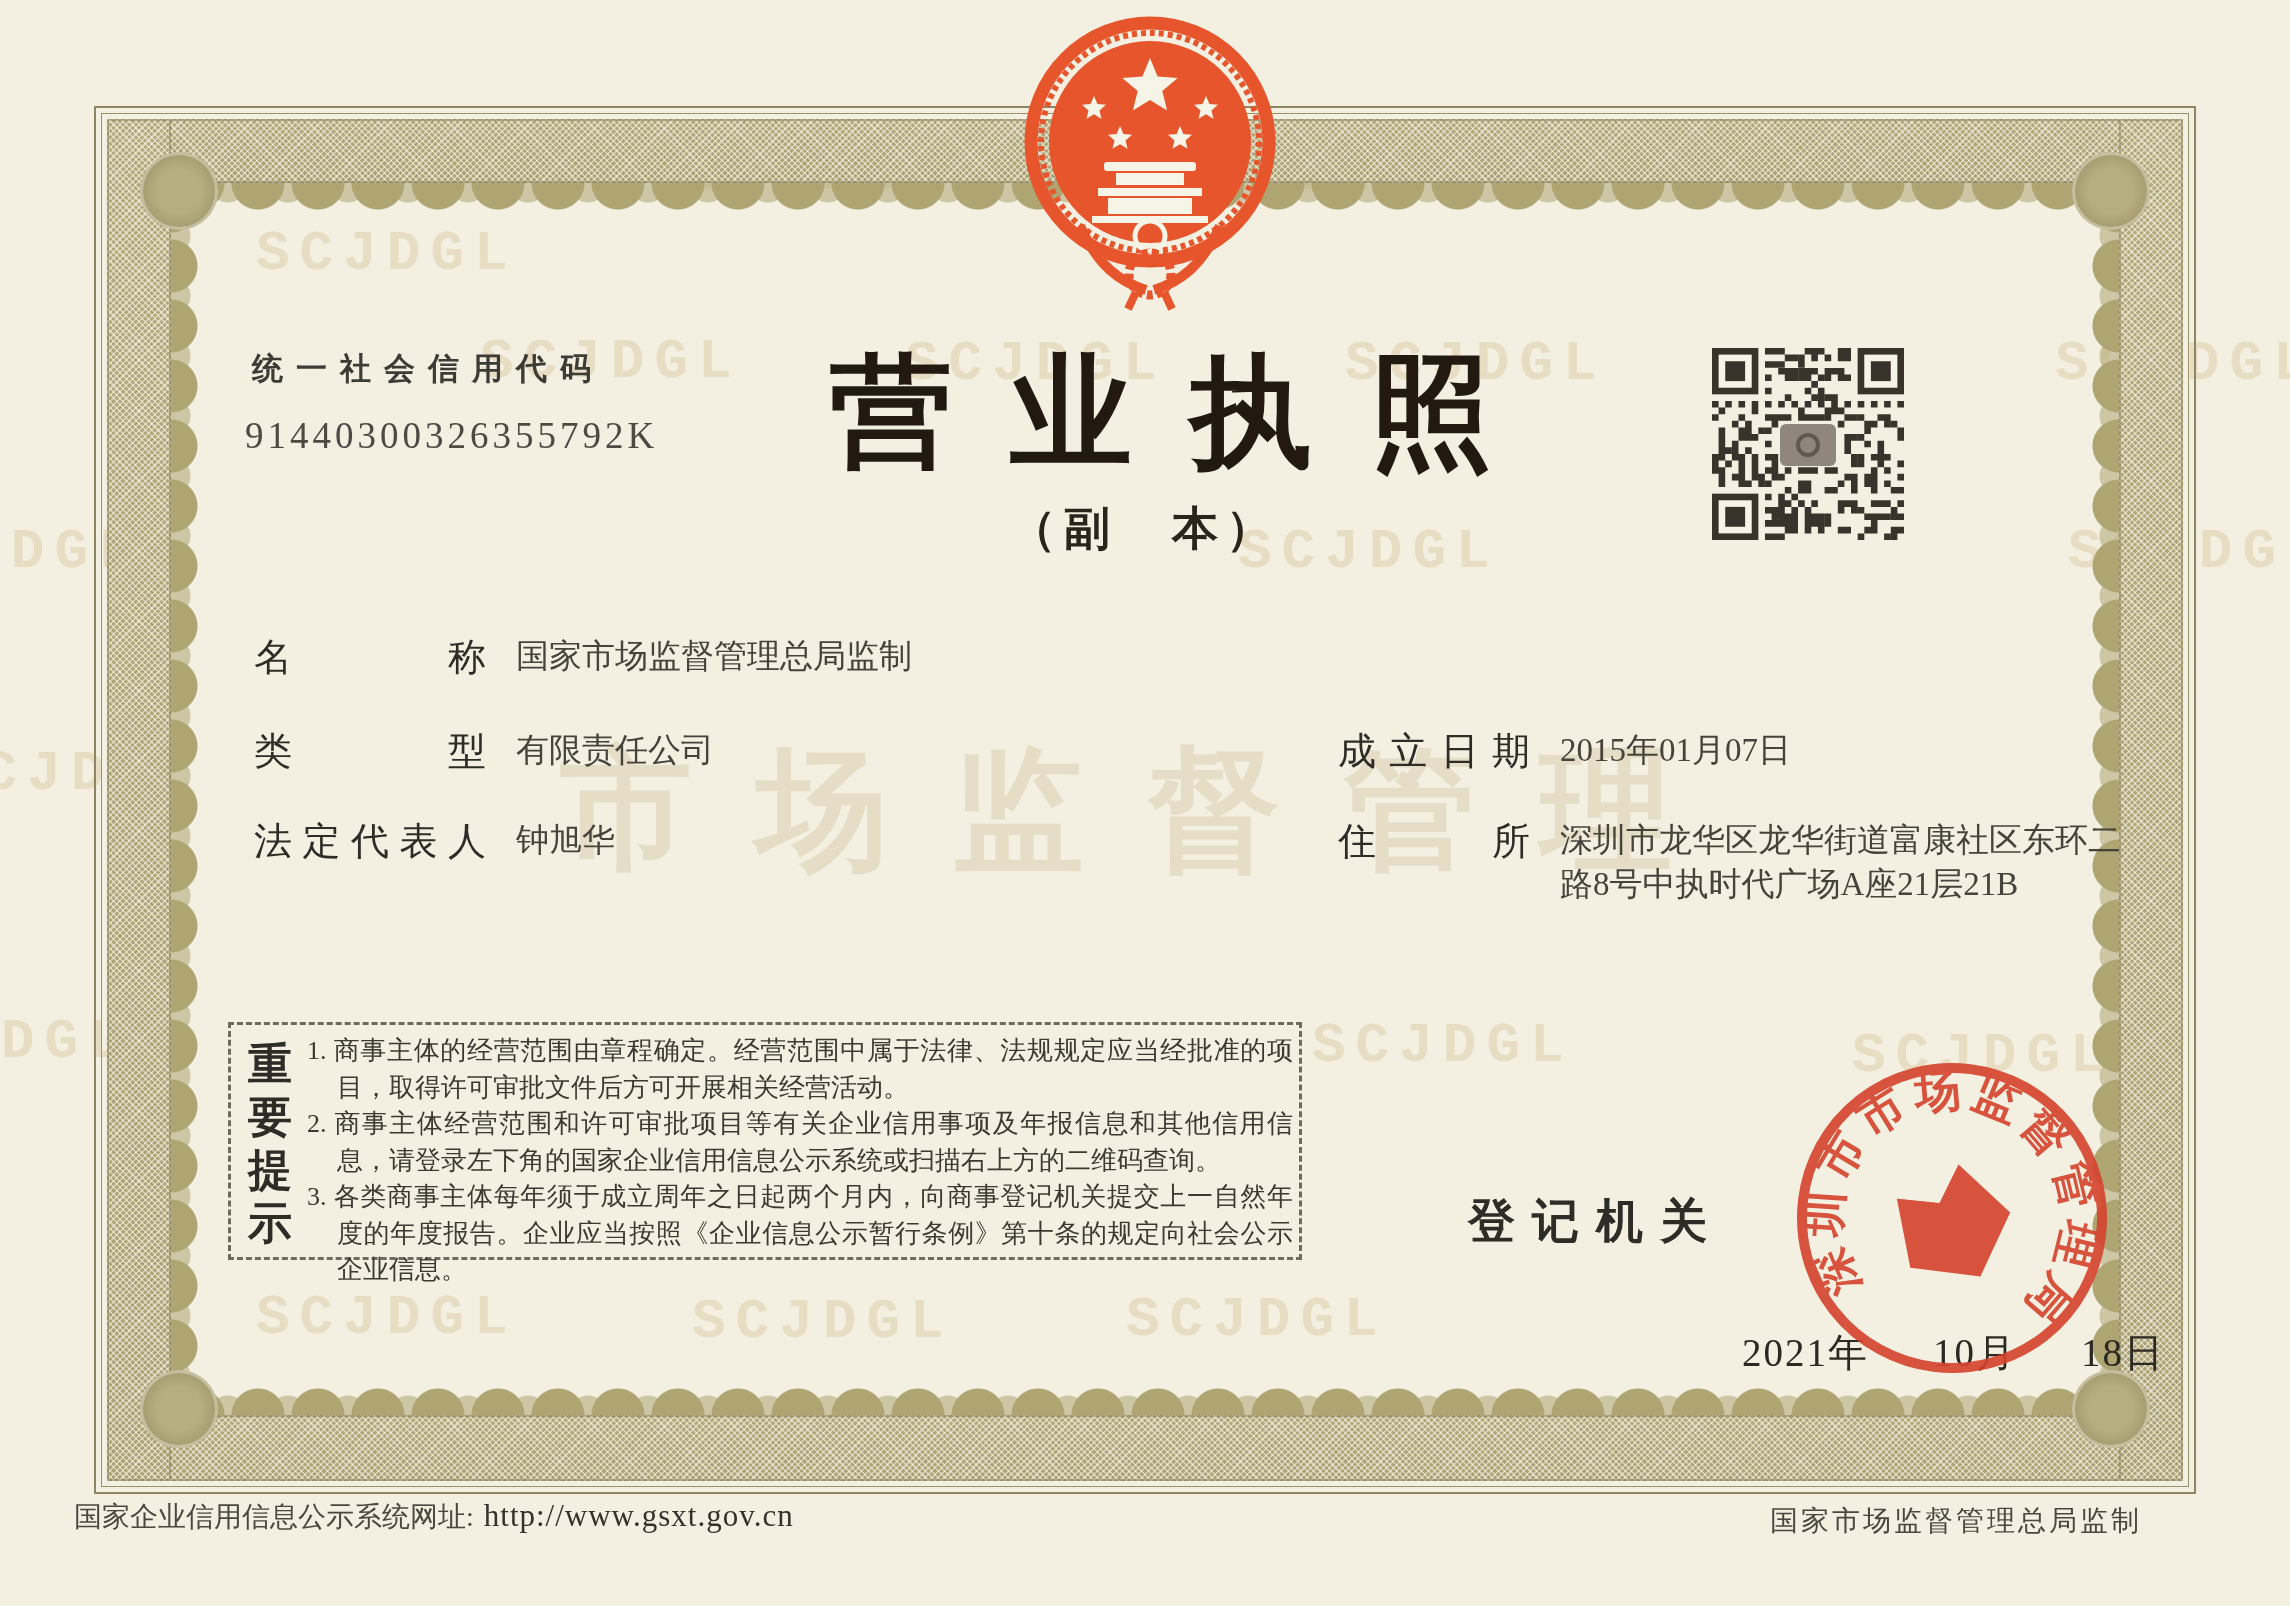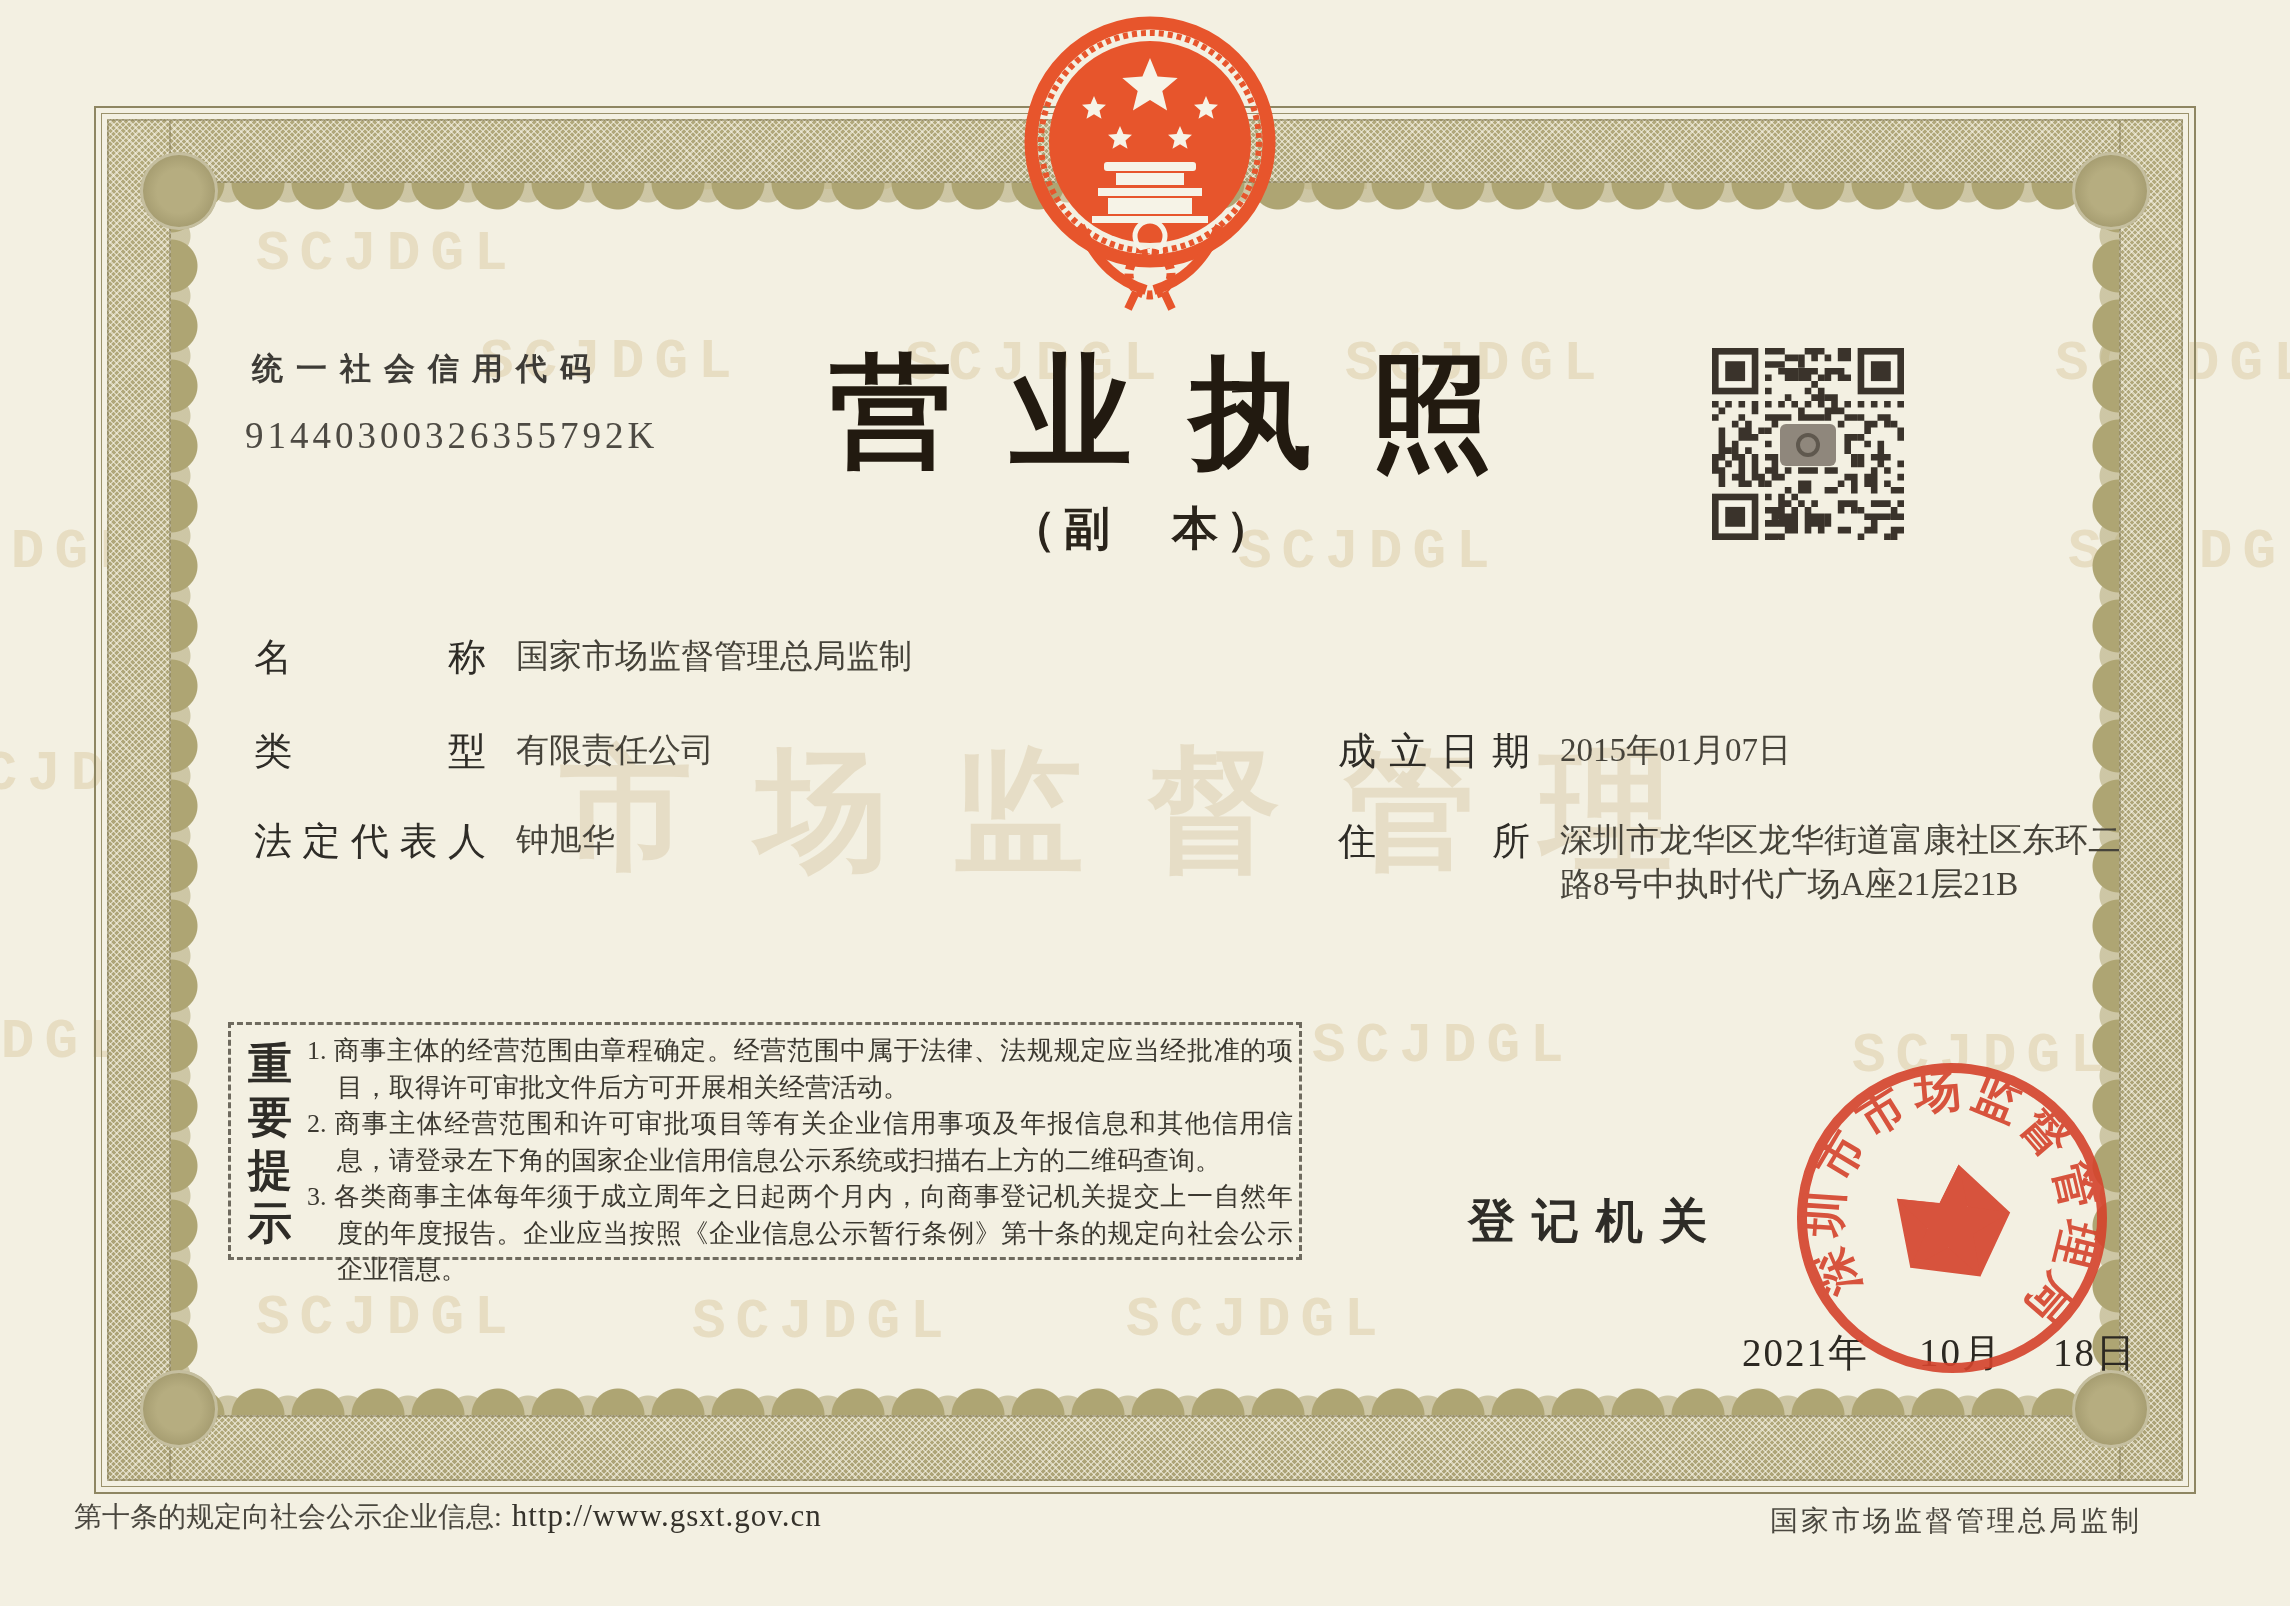--- a/index.html
+++ b/index.html
@@ -115,21 +115,21 @@
   }
   .notice-body p{margin:0; padding-left:30px; text-indent:-30px;}
   
   .reg-label{
     position:absolute; z-index:3; left:1468px; top:1190px;
     font-family:"Liberation Sans","DejaVu Sans",sans-serif;
     font-weight:bold; font-size:47px; letter-spacing:17px; color:#2e2c27;
   }
   .reg-date{
     position:absolute; z-index:4; left:1742px; top:1326px;
-    display:flex; gap:50px; font-size:39px; color:#2c2922; letter-spacing:2px;
+    display:flex; gap:64px; font-size:39px; color:#2c2922; letter-spacing:2px;
   }
   .seal{position:absolute; z-index:5; left:1772px; top:1038px; opacity:.9; transform:rotate(7deg);}
   
   .footer-left{position:absolute; z-index:3; left:74px; top:1498px; font-size:28px; color:#4a473f; white-space:nowrap;}
   .footer-left .url{font-size:31px; color:#35322b; margin-left:10px; letter-spacing:1px;}
   .footer-right{position:absolute; z-index:3; right:148px; top:1502px; font-size:28px; color:#4a473f; letter-spacing:3px;}
   
   .emblem{position:absolute; z-index:4; left:1012px; top:12px;}
   .qr{position:absolute; z-index:3; left:1712px; top:348px; width:192px; height:192px;}
 </style>
@@ -272,17 +272,17 @@
     </defs>
     <circle cx="180" cy="180" r="150" fill="none" stroke="#d5432c" stroke-width="10"></circle>
     <polygon fill="#d5432c" points="180,126 237.1,167.5 215.3,234.5 144.7,234.5 122.9,167.5 194.1,166.6 202.8,193.4 180,210 157.2,193.4 165.9,166.6" fill-rule="evenodd"></polygon>
     <polygon fill="#d5432c" points="180,126 194.1,166.6 237.1,167.5 202.8,193.4 215.3,234.5 180,210 144.7,234.5 157.2,193.4 122.9,167.5 165.9,166.6"></polygon>
     <text font-family="Liberation Serif, DejaVu Serif, serif" font-size="46" font-weight="bold" fill="#d5432c" letter-spacing="7">
       <textPath href="#sealArc" startOffset="2">深圳市市场监督管理局</textPath>
     </text>
   </svg>
 
   <div class="footer-left">
-    <span>第十条的规定向社会公示企业信息:</span><span class="url">http://www.gsxt.gov.cn</span>
+    <span>国家企业信用信息公示系统网址:</span><span class="url">http://www.gsxt.gov.cn</span>
   </div>
   <div class="footer-right">国家市场监督管理总局监制</div>
 
 </div>
 
 </body></html>

